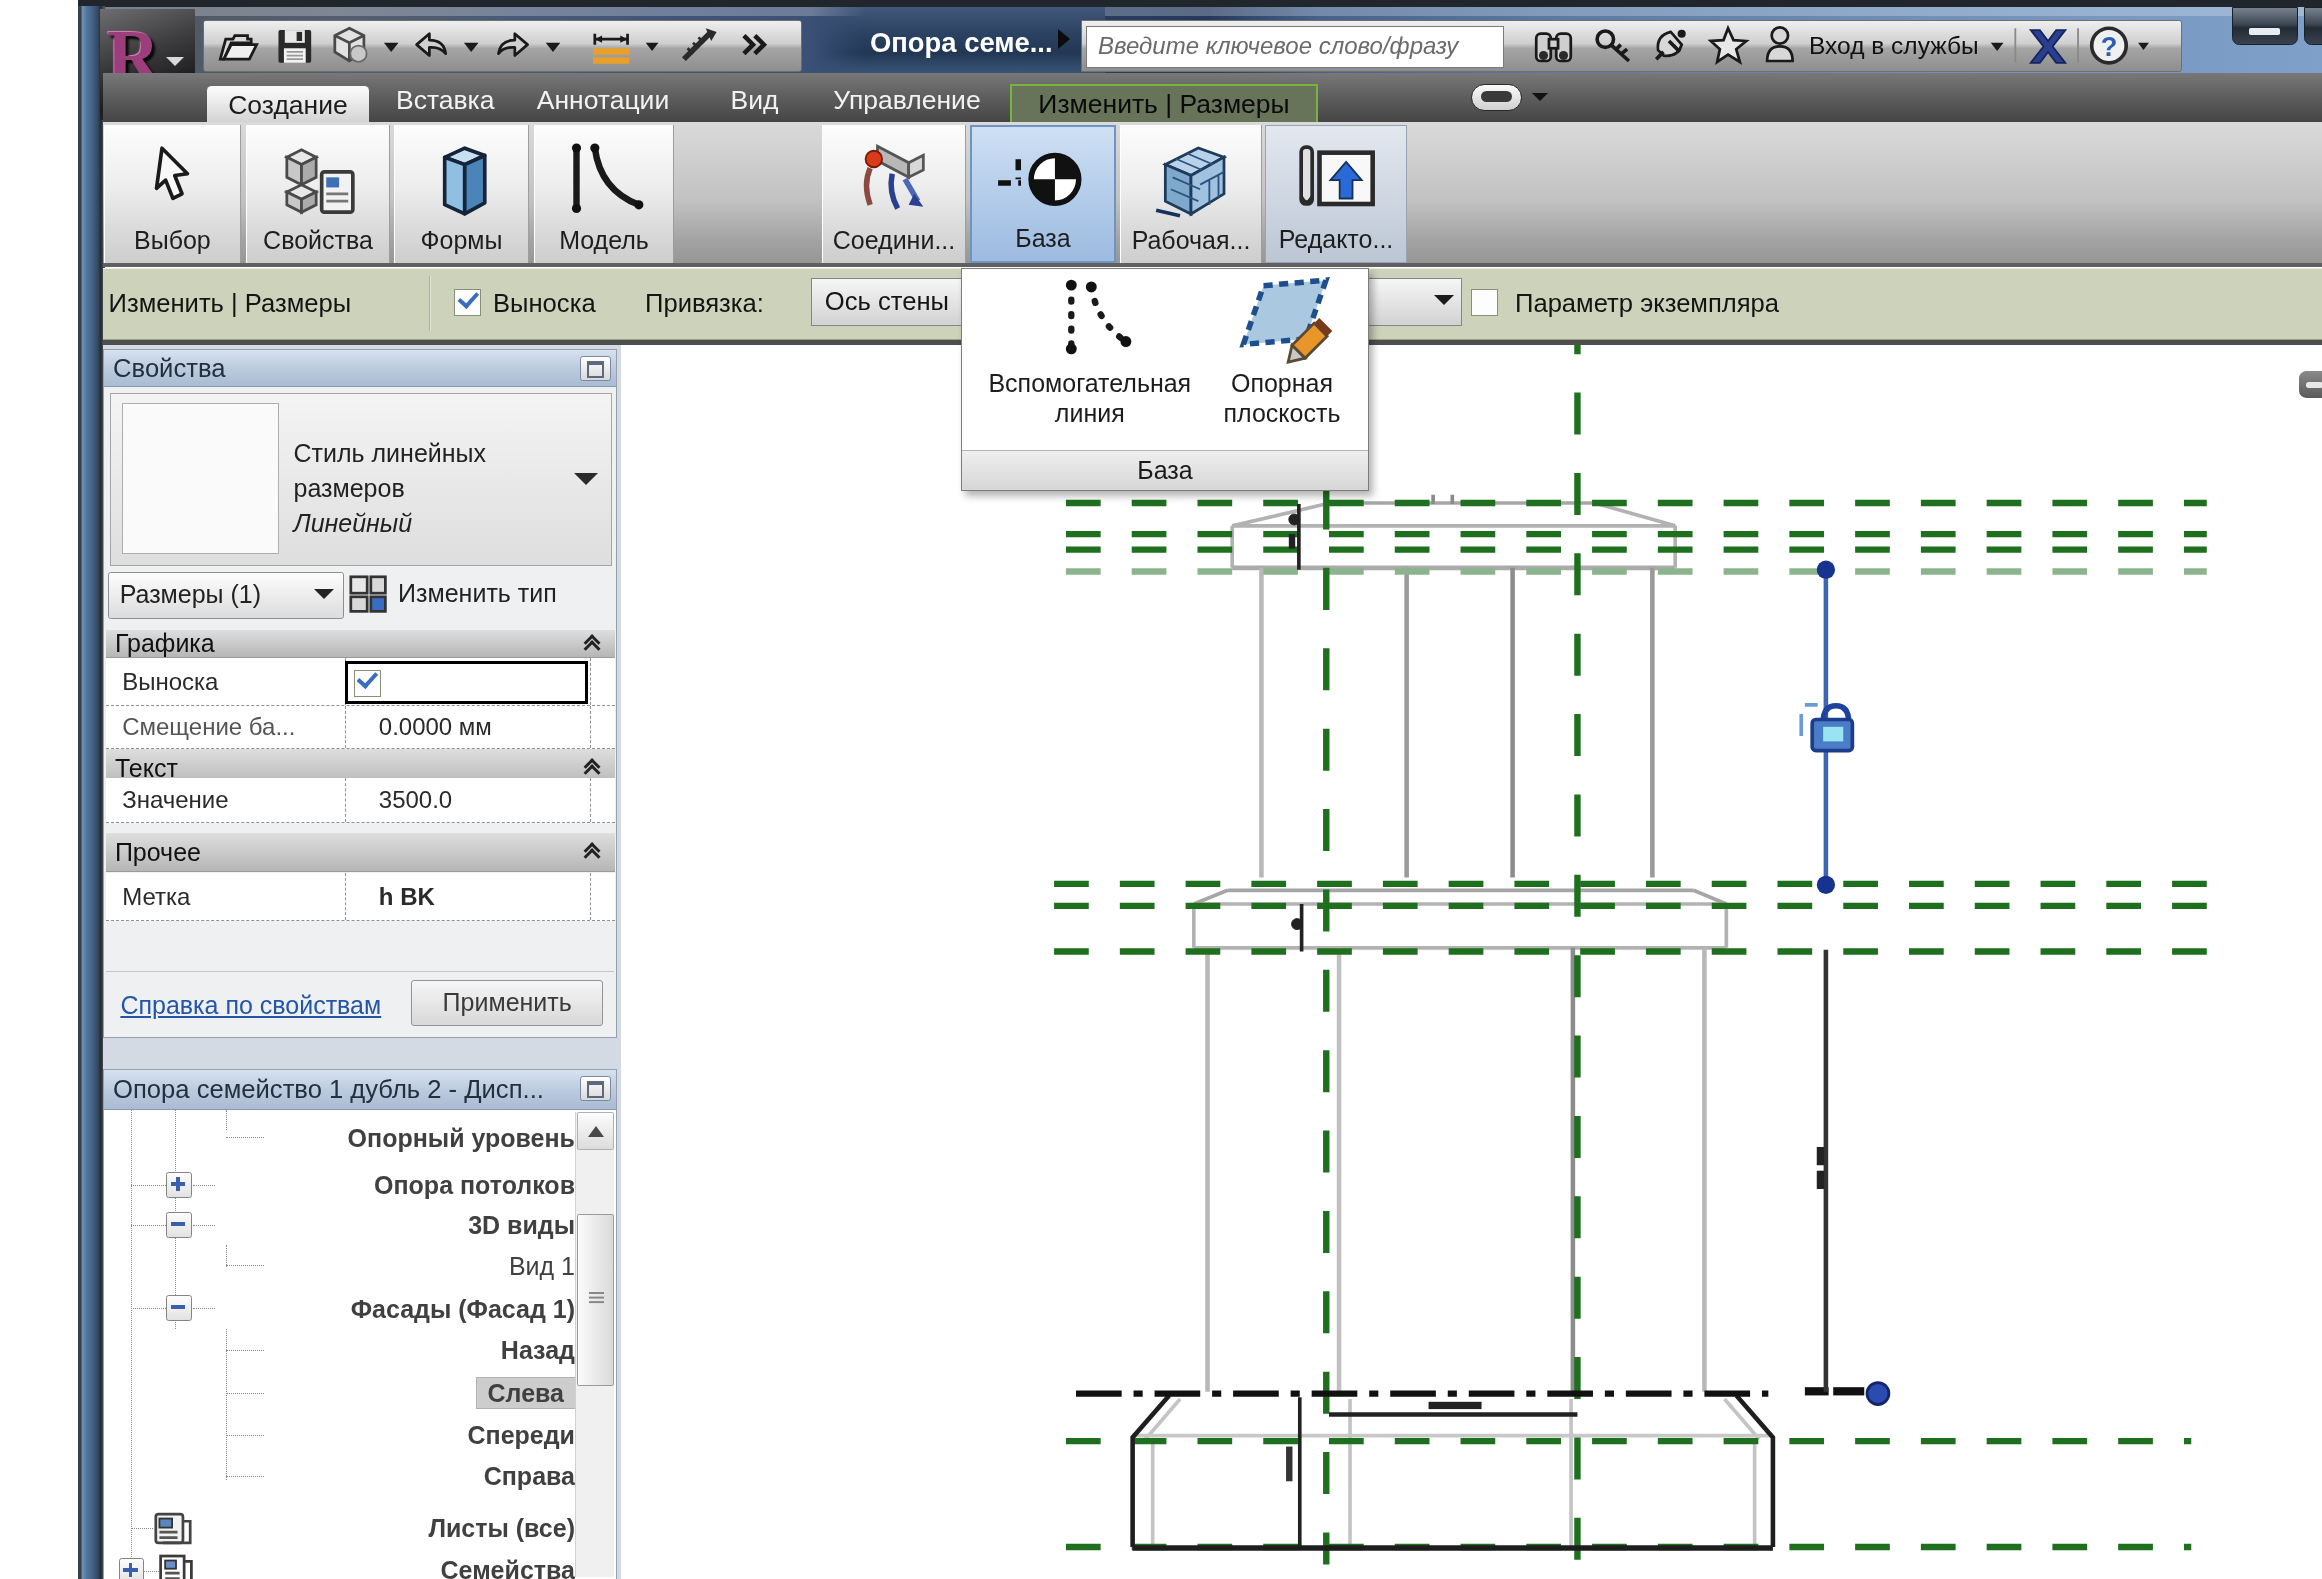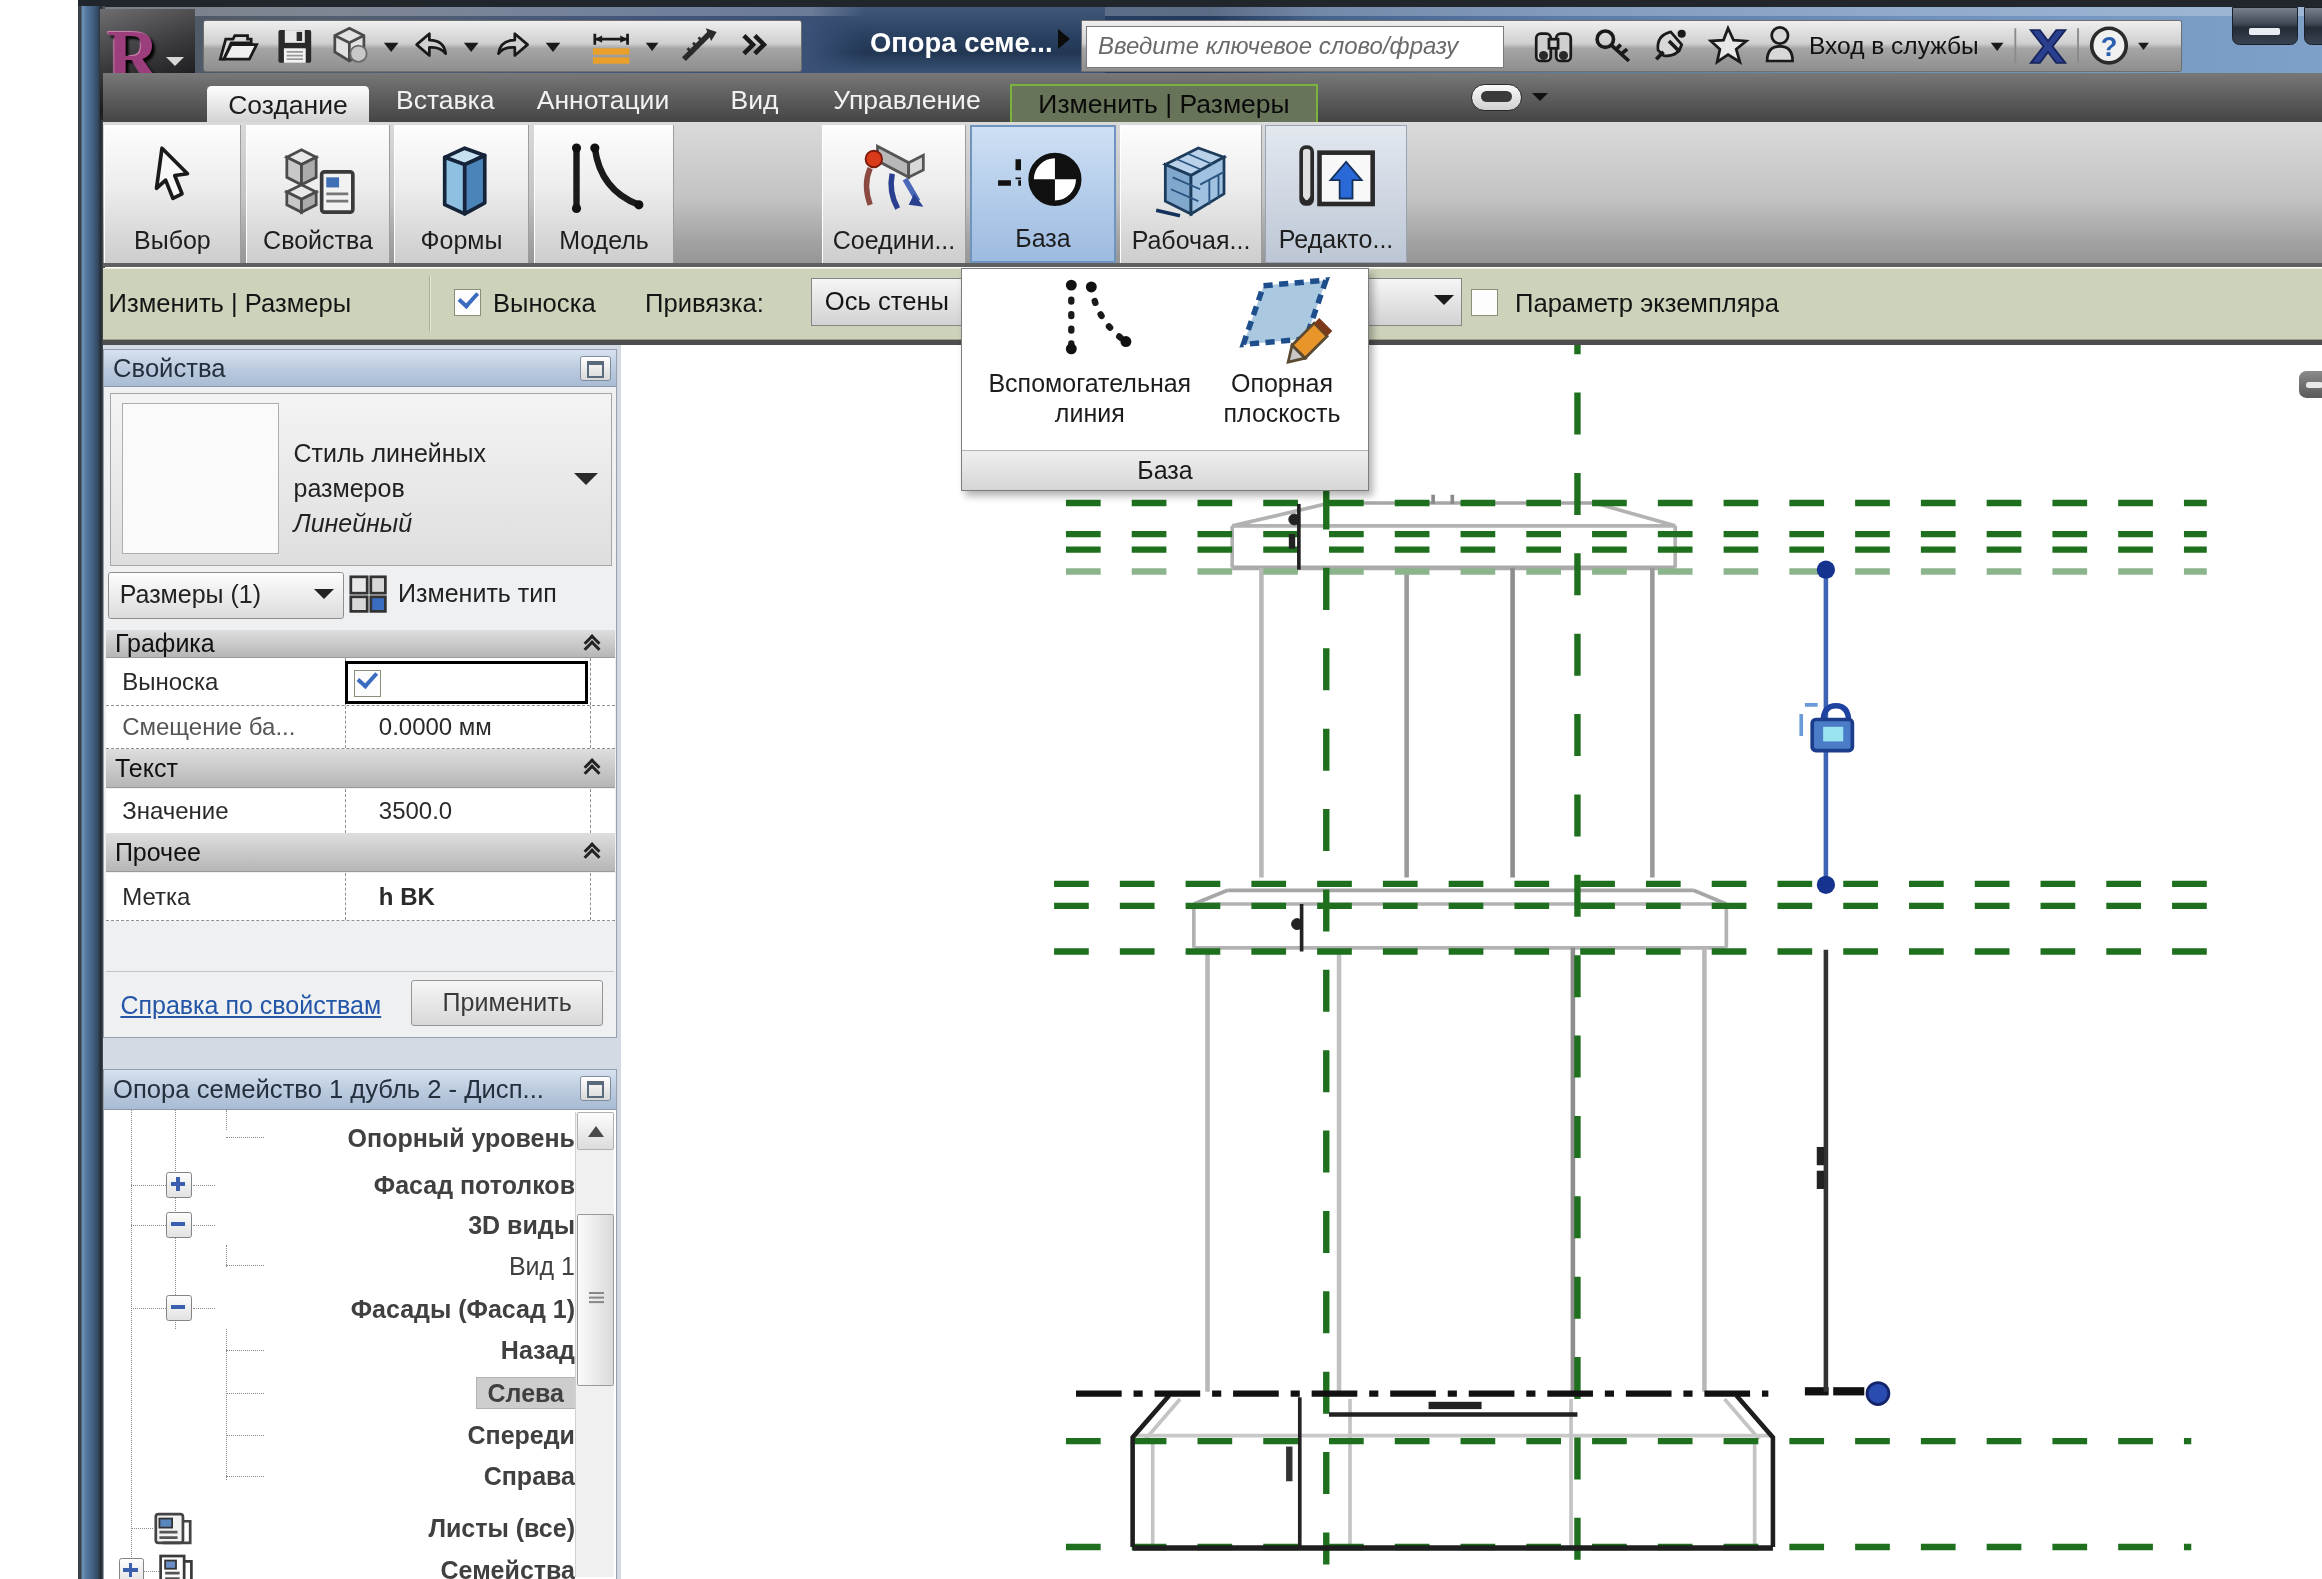--- a/index.html
+++ b/index.html
@@ -450,21 +450,21 @@
       <span class="gvline"></span>
       <span class="gvline2"></span>
     </div>
   <div class="grow" style="top:356px; height:43px;">
       <span class="gl" style="color:#555;">Смещение ба...</span>
       <span class="gv">0.0000 мм</span>
       <span class="gvline"></span>
       <span class="gvline2"></span>
     </div>
   <div class="gsec" style="top:399px; height:39px; line-height:38px;">Текст<span class="chev"></span></div>
-  <div class="grow" style="top:439px; height:45px;">
+  <div class="grow" style="top:428px; height:45px;">
       <span class="gl">Значение</span>
       <span class="gv">3500.0</span>
       <span class="gvline"></span>
       <span class="gvline2"></span>
     </div>
   <div class="gsec" style="top:483px; height:39px; line-height:38px;">Прочее<span class="chev"></span></div>
   <div class="grow" style="top:523px; height:48px;">
       <span class="gl">Метка</span>
       <span class="gv" style="font-weight:bold;">h BK</span>
       <span class="gvline"></span>
@@ -500,21 +500,21 @@
     <div class="doth" style="left:122px; top:283px; width:38px;"></div>
     <div class="doth" style="left:122px; top:325px; width:38px;"></div>
     <div class="doth" style="left:122px; top:366px; width:38px;"></div>
     <div class="doth" style="left:27.4px; top:418px; width:22px;"></div>
     <div class="doth" style="left:40px; top:461px; width:14.6px;"></div>
     <div class="ebox plus" style="left:62px; top:62px;"></div>
     <div class="ebox" style="left:62px; top:102px;"></div>
     <div class="ebox" style="left:62px; top:185px;"></div>
     <div class="ebox plus" style="left:14.6px; top:448px;"></div>
     <div class="trow" style="top:8.2px; padding-left:164px;">Опорный уровень</div>
-    <div class="trow" style="top:55px; padding-left:114px;">Фасад потолков</div>
+    <div class="trow" style="top:55px; padding-left:114px;">Опора потолков</div>
     <div class="trow" style="top:95px; padding-left:114px;">3D виды</div>
     <div class="trow" style="top:136px; padding-left:112px; font-weight:normal;">Вид 1</div>
     <div class="trow" style="top:179px; padding-left:114px;">Фасады (Фасад 1)</div>
     <div class="trow" style="top:220px; padding-left:66px;">Назад</div>
     <div class="trow" style="top:263px;"><span style="background:#cdcdcd; outline:1.8px solid #b2b2b2; padding:0.9px 11px; margin-left:154px;">Слева</span></div>
     <div class="trow" style="top:305px; padding-left:164px;">Спереди</div>
     <div class="trow" style="top:346px; padding-left:164px;">Справа</div>
     <div class="trow" style="top:398px; padding-left:151px;">Листы (все)</div>
     <div class="trow" style="top:440px; padding-left:151px;">Семейства</div>
     <svg style="position:absolute; left:50px; top:400px;" width="38" height="37" viewBox="0 0 42 40">

